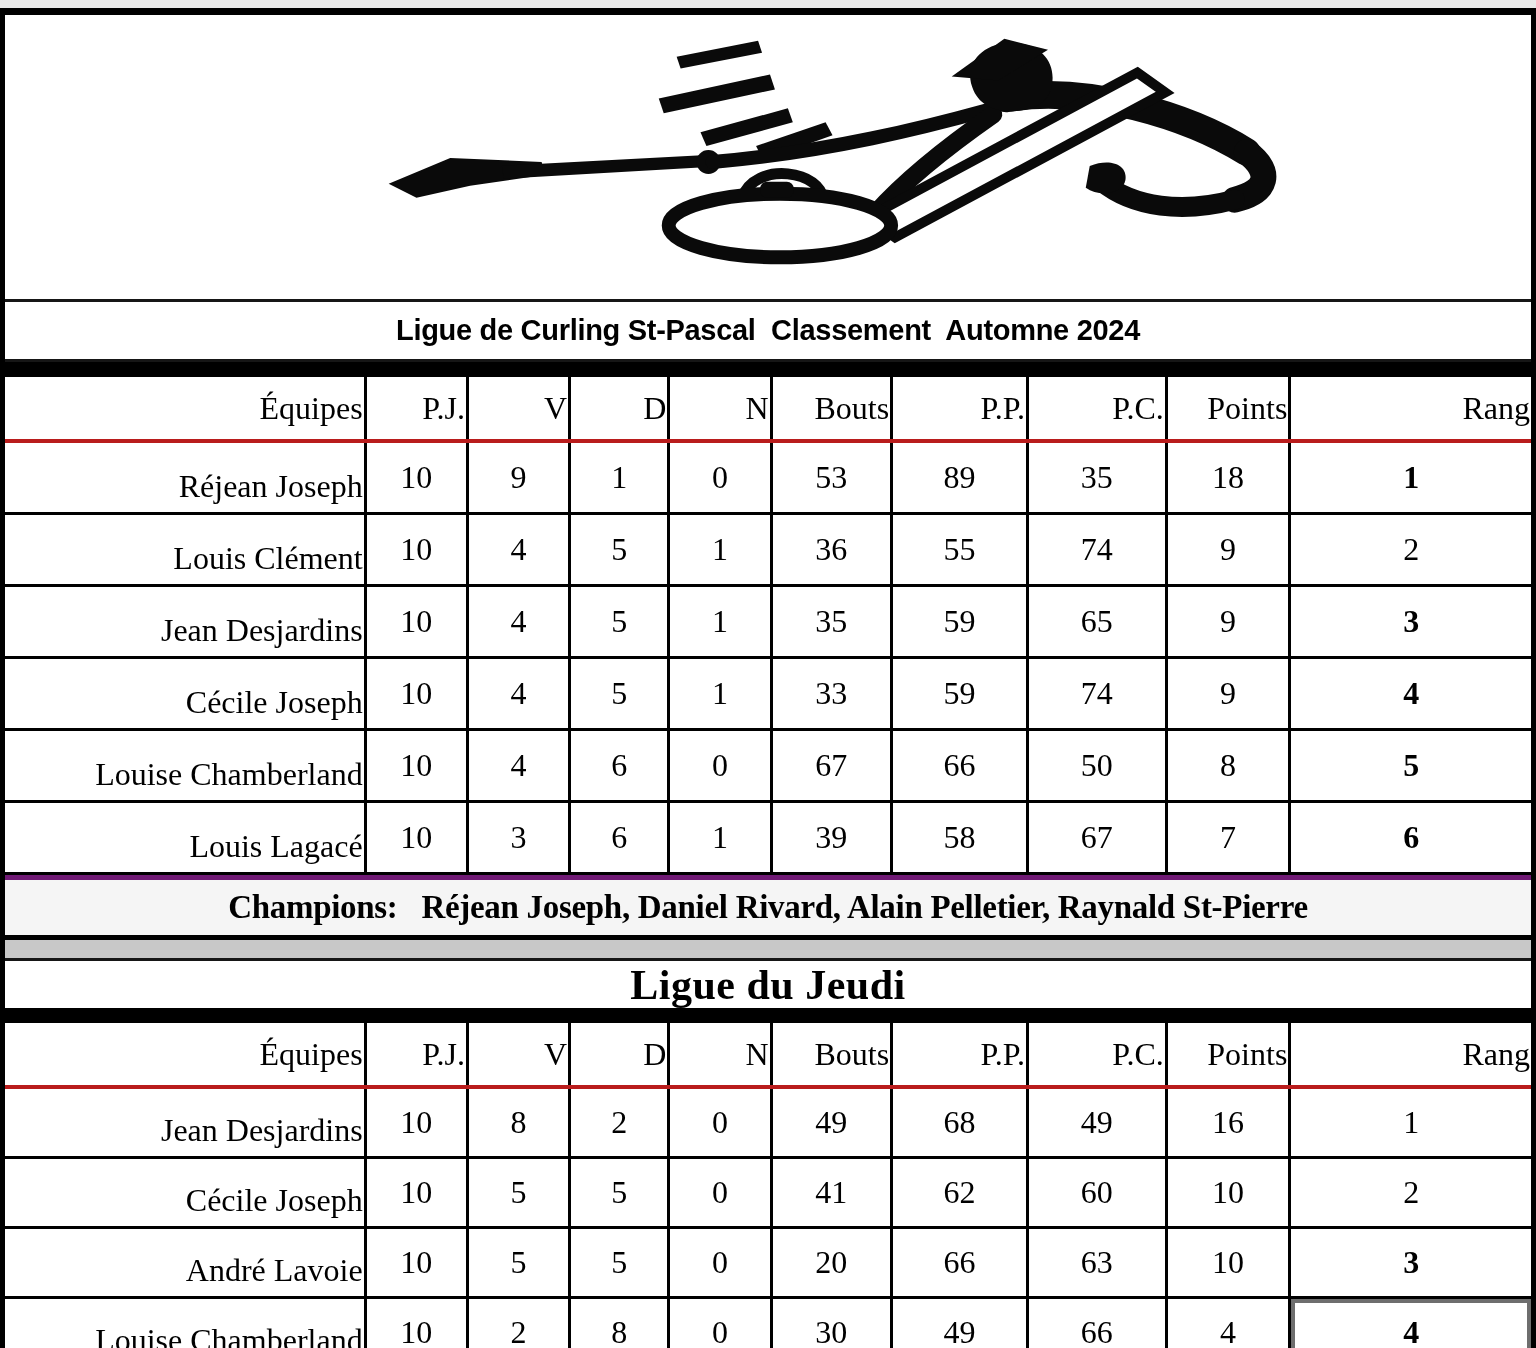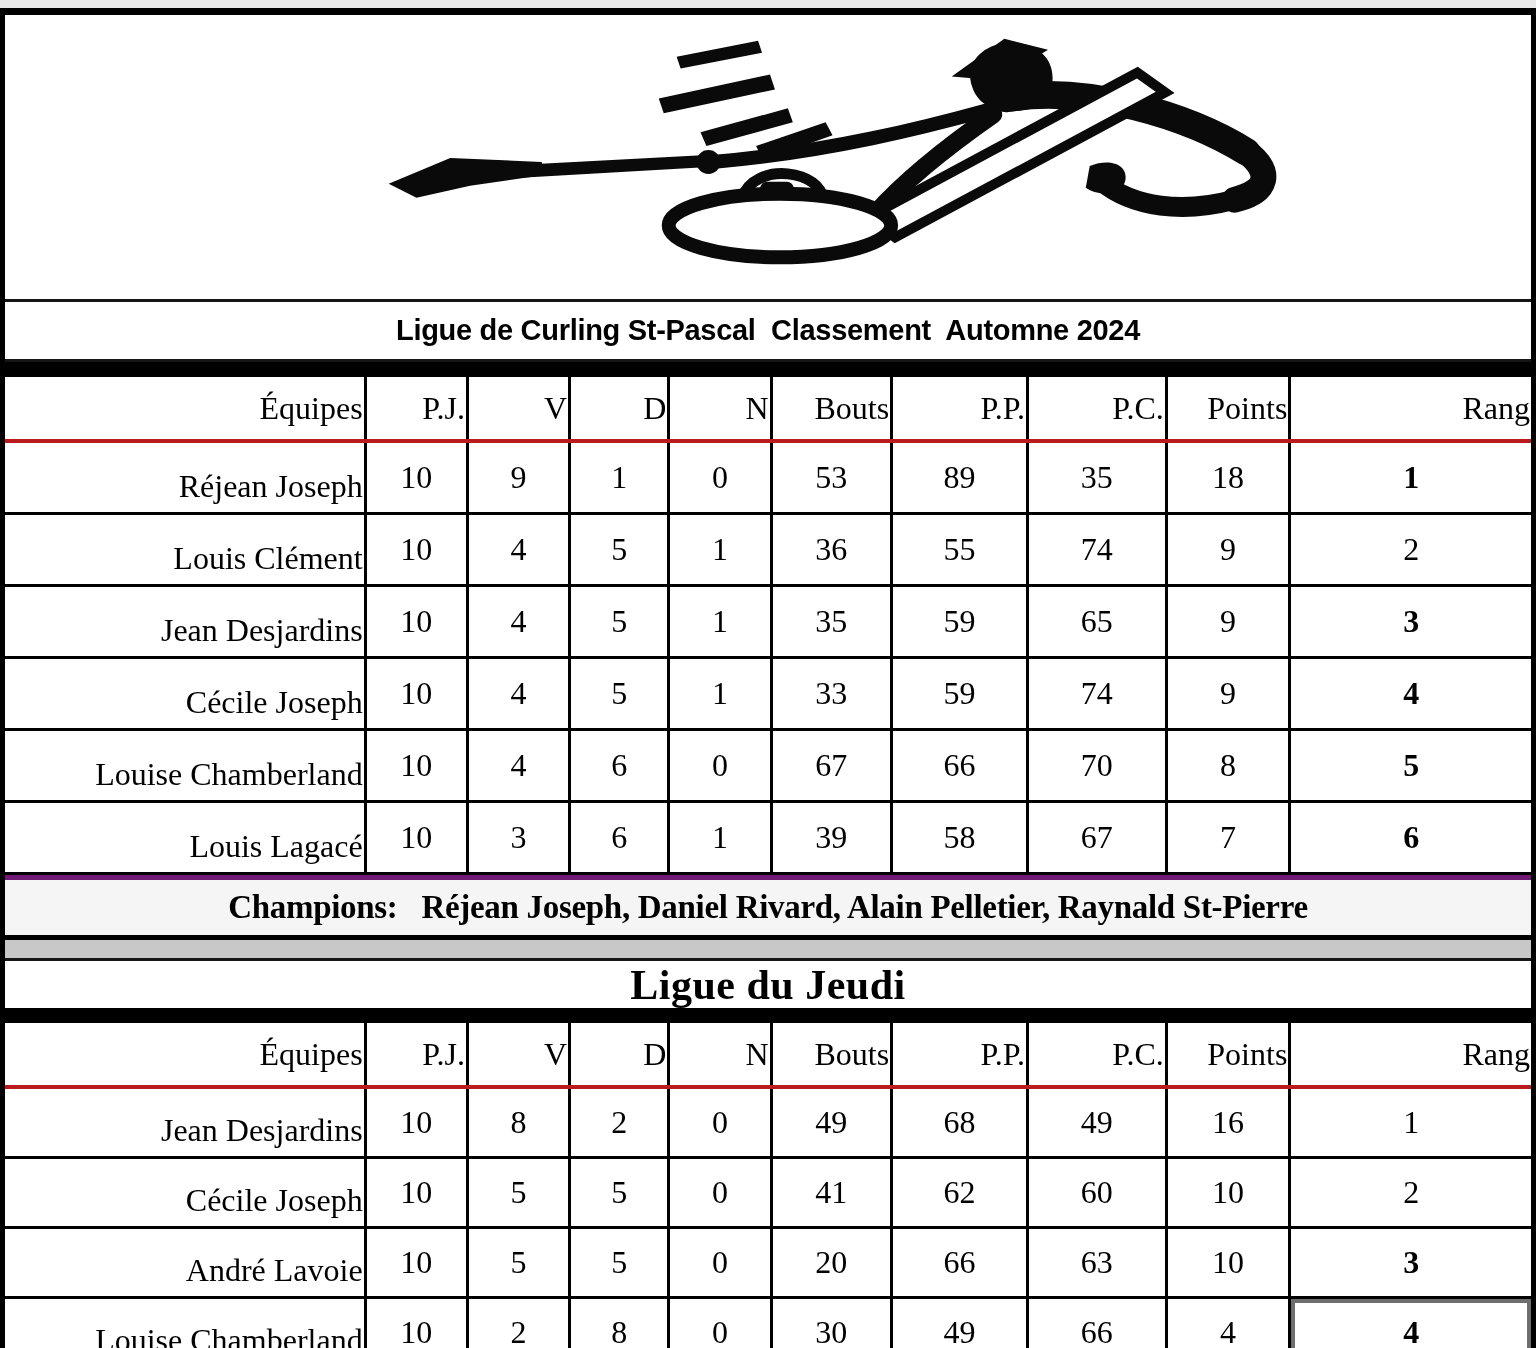--- a/index.html
+++ b/index.html
@@ -176,21 +176,21 @@
           <td class="bold">4</td>
         </tr>
         <tr>
           <td class="team">Louise Chamberland</td>
           <td>10</td>
           <td>4</td>
           <td>6</td>
           <td>0</td>
           <td>67</td>
           <td>66</td>
-          <td>70</td>
+          <td>50</td>
           <td>8</td>
           <td class="bold">5</td>
         </tr>
         <tr>
           <td class="team">Louis Lagacé</td>
           <td>10</td>
           <td>3</td>
           <td>6</td>
           <td>1</td>
           <td>39</td>

